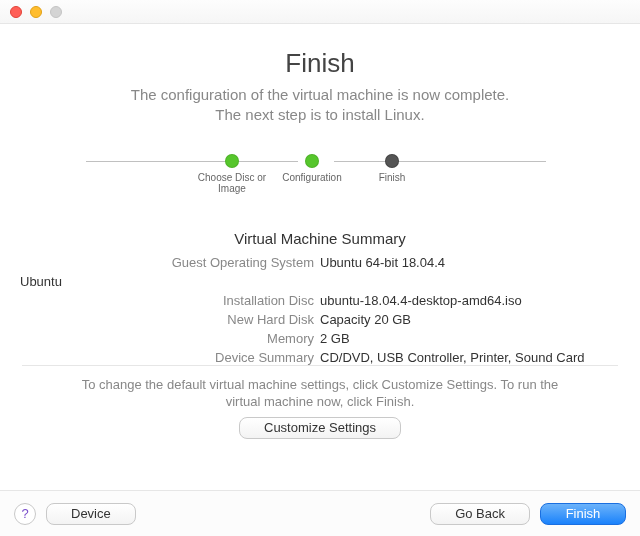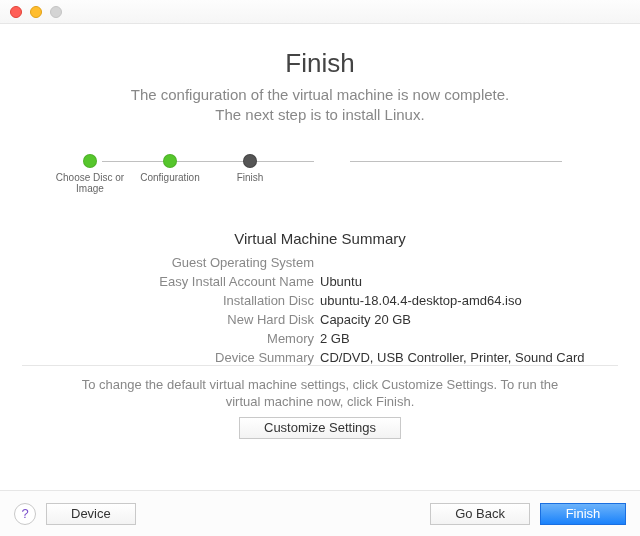--- a/index.html
+++ b/index.html
@@ -40,22 +40,22 @@
       text-align: center;
       color: #888;
       font-size: 15px;
       line-height: 1.35;
       margin-top: 6px;
     }
 
     .stepper {
       display: flex;
       align-items: flex-start;
-      justify-content: flex-start;
-      margin: 28px 30px 0 30px;
+      justify-content: center;
+      margin: 28px 30px 0 14px;
       position: relative;
     }
     .step {
       display: flex;
       flex-direction: column;
       align-items: center;
       width: 80px;
       position: relative;
       z-index: 2;
     }
@@ -118,21 +118,21 @@
     }
     .customize-wrap { text-align: center; margin-top: 6px; }
 
     .btn {
       display: inline-flex;
       align-items: center;
       justify-content: center;
       height: 22px;
       padding: 0 24px;
       font-size: 13px;
-      border-radius: 0;
+      border-radius: 8px;
       background: linear-gradient(#ffffff, #f3f3f3);
       border: 1px solid #c9c9c9;
       color: #333;
       cursor: default;
       user-select: none;
     }
     .btn.primary {
       background: linear-gradient(#6cb3fa, #1a82fb);
       border: 1px solid #1a6fe0;
       color: #fff;
@@ -194,23 +194,23 @@
       <div class="dot dark"></div>
       <div class="step-label">Finish</div>
     </div>
   </div>
 
   <div class="summary-title">Virtual Machine Summary</div>
 
   <div class="rows">
     <div class="row">
       <div class="label">Guest Operating System</div>
-    </div>
-    <div class="row">
-      <div class="label">Easy Install Account Name</div>
+      <div class="value">Ubuntu 64-bit 18.04.4</div>
+    </div>
+    <div class="row">
       <div class="value">Ubuntu</div>
     </div>
     <div class="row">
       <div class="label">Installation Disc</div>
       <div class="value">ubuntu-18.04.4-desktop-amd64.iso</div>
     </div>
     <div class="row">
       <div class="label">New Hard Disk</div>
       <div class="value">Capacity 20 GB</div>
     </div>

